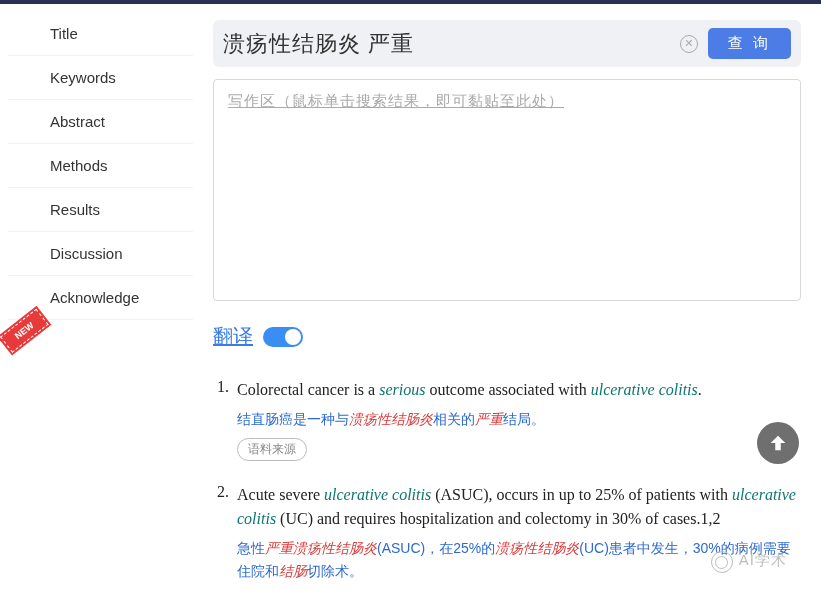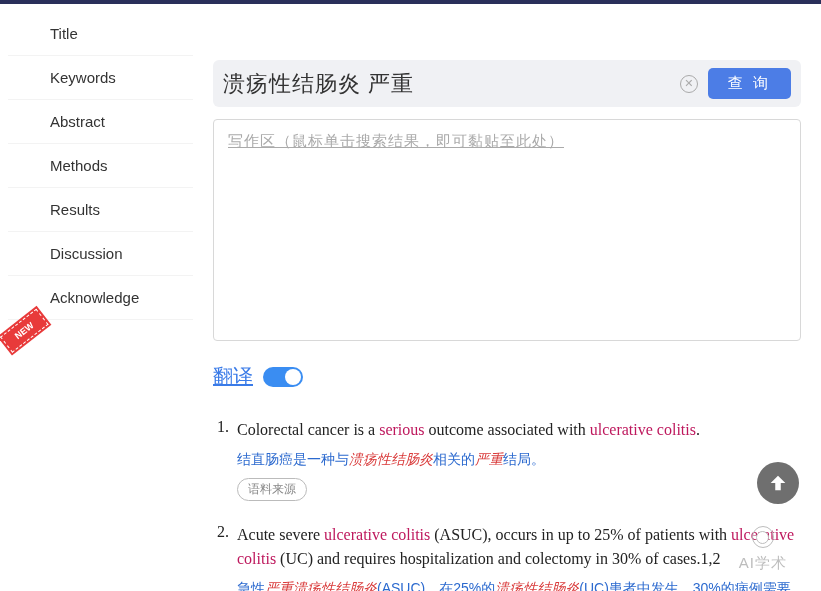--- a/index.html
+++ b/index.html
@@ -64,21 +64,20 @@
       display: flex;
       align-items: center;
       justify-content: center;
       border: 1px dashed #fff;
       box-shadow: 0 0 0 2px #e83a3a;
     }
     .main {
       flex: 1;
       padding: 16px 20px 11px 20px;
       position: relative;
-      margin-top: 40px;
     }
     .search-row {
       display: flex;
       align-items: center;
       background: #f0f1f4;
       border-radius: 6px;
       padding: 8px 10px;
       gap: 10px;
     }
     .search-input {
@@ -177,21 +176,21 @@
       padding-right: 8px;
     }
     .result-body { flex: 1; }
     .english {
       font-family: Georgia, "Times New Roman", serif;
       color: #222;
       font-size: 16px;
       line-height: 1.5;
       word-break: break-all;
     }
-    .english .hl { color: #be185d; }
+    .english .hl { color: #0f766e; font-style: italic; }
     .chinese {
       color: #2c6acf;
       font-size: 14px;
       margin-top: 6px;
       line-height: 1.6;
     }
     .chinese .hl { color: #d93a3a; font-style: italic; }
     .source-tag {
       display: inline-block;
       border: 1px solid #bbb;
@@ -214,26 +213,25 @@
       align-items: center;
       justify-content: center;
       cursor: pointer;
     }
     .scroll-top svg { width: 22px; height: 22px; fill: #fff; }
     .watermark {
       position: absolute;
       right: 34px;
       bottom: 18px;
       display: flex;
-      align-items: center;
+      align-items: flex-start;
       gap: 6px;
       color: #bdbdbd;
       font-size: 15px;
       letter-spacing: 1px;
-      flex-direction: column;
     }
     .watermark .wicon {
       width: 22px;
       height: 22px;
       border: 1.5px solid #bdbdbd;
       border-radius: 50%;
       display: flex;
       align-items: center;
       justify-content: center;
       position: relative;

